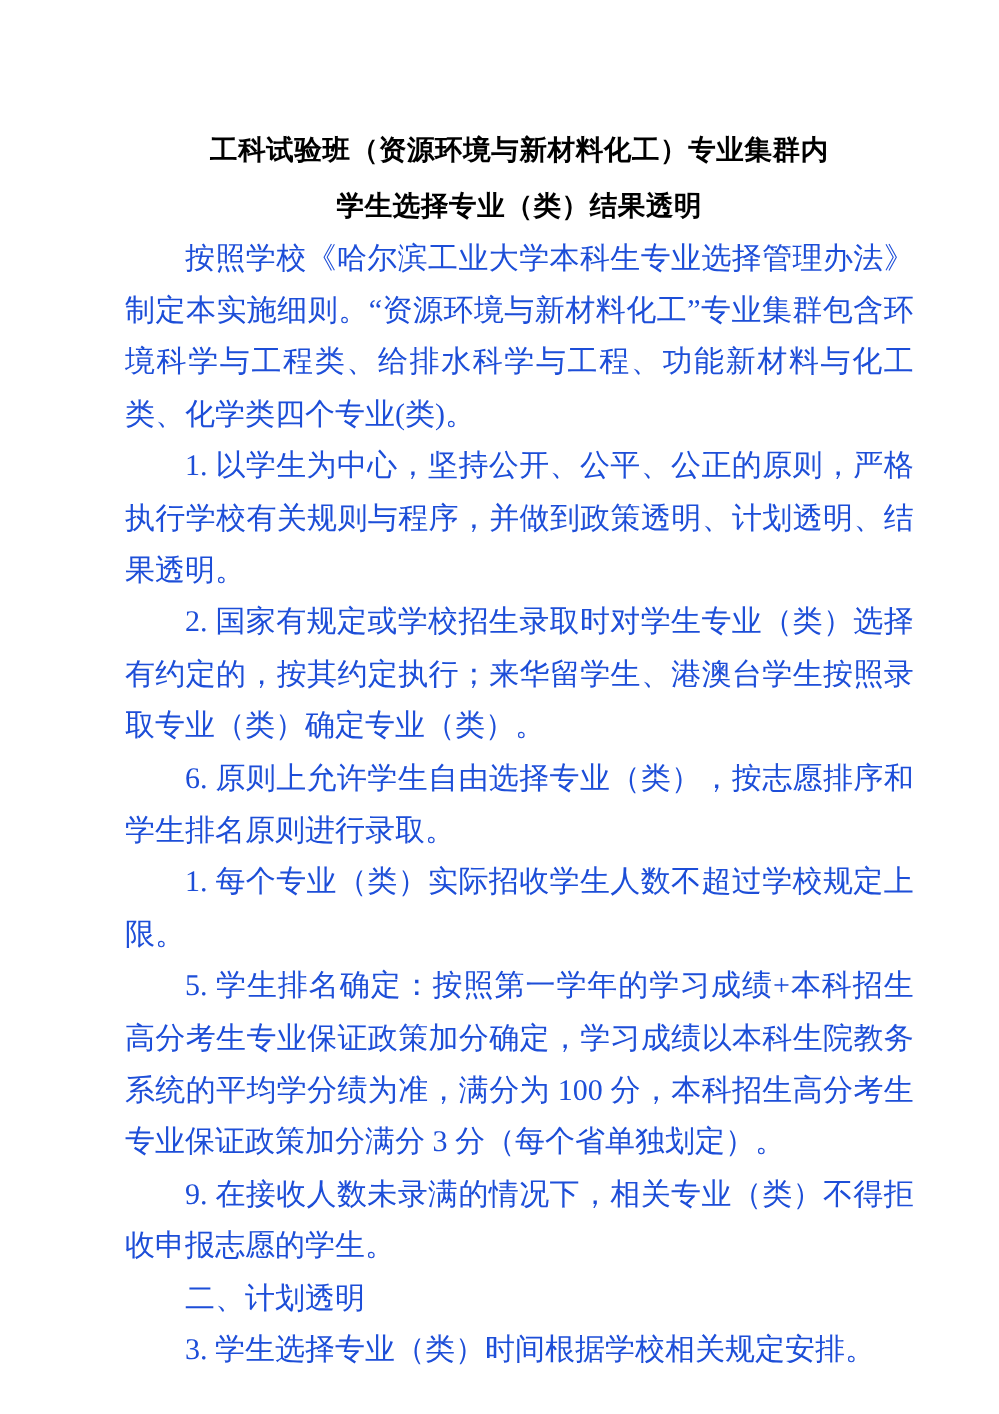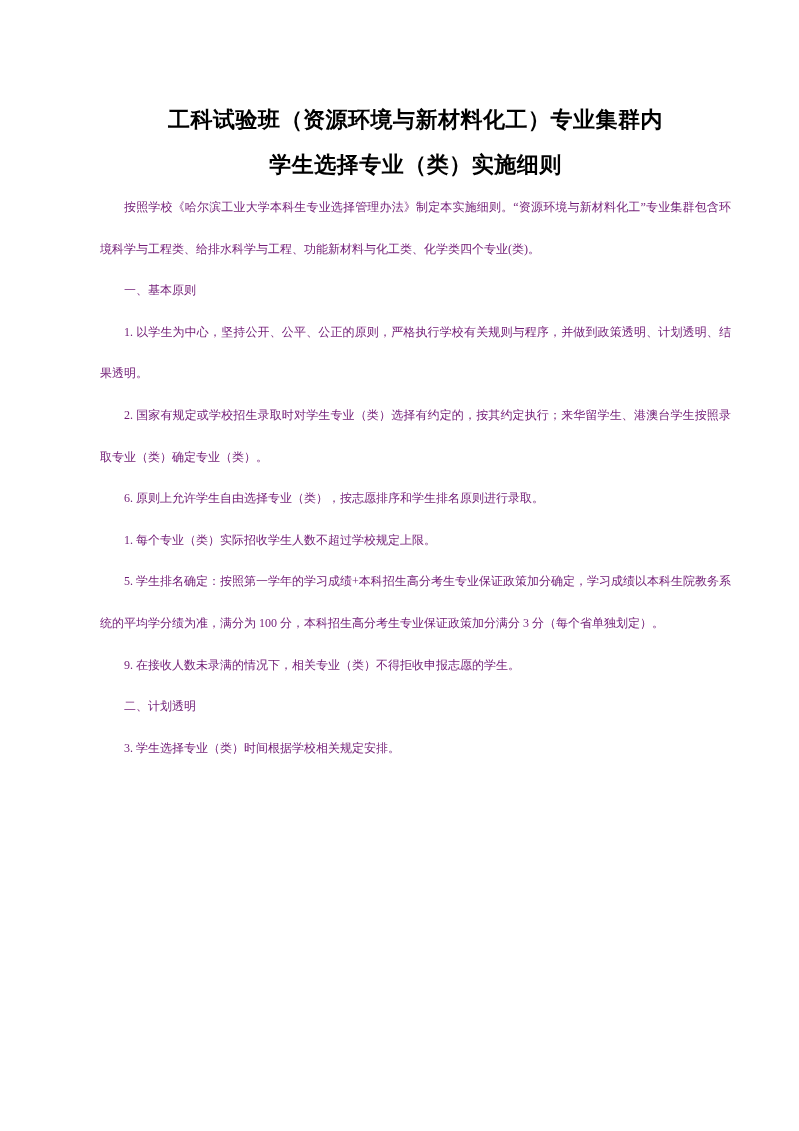--- a/index.html
+++ b/index.html
@@ -22,45 +22,44 @@
     font-weight: 700;
     font-size: 22px;
     line-height: 45px;
     text-align: center;
     color: #000000;
     letter-spacing: 0.5px;
   }
   .doc-body {
     margin-top: 0;
     font-family: "Liberation Serif", "DejaVu Serif", serif;
-    font-size: 12px;
+    font-size: 24px;
     line-height: 41.6px;
-    color: #701a75;
+    color: #1d4ed8;
     text-align: justify;
     text-justify: inter-character;
   }
   .doc-body p {
     margin: 0;
     padding: 0;
     text-indent: 2em;
   }
 </style>
 </head>
 <body>
 
 <div class="page">
 
   <div class="doc-title">
     <div>工科试验班（资源环境与新材料化工）专业集群内</div>
-    <div>学生选择专业（类）实施细则</div>
+    <div>学生选择专业（类）结果透明</div>
   </div>
 
   <div class="doc-body">
     <p>按照学校《哈尔滨工业大学本科生专业选择管理办法》制定本实施细则。“资源环境与新材料化工”专业集群包含环境科学与工程类、给排水科学与工程、功能新材料与化工类、化学类四个专业(类)。</p>
-    <p>一、基本原则</p>
     <p>1. 以学生为中心，坚持公开、公平、公正的原则，严格执行学校有关规则与程序，并做到政策透明、计划透明、结果透明。</p>
     <p>2. 国家有规定或学校招生录取时对学生专业（类）选择有约定的，按其约定执行；来华留学生、港澳台学生按照录取专业（类）确定专业（类）。</p>
     <p>6. 原则上允许学生自由选择专业（类），按志愿排序和学生排名原则进行录取。</p>
     <p>1. 每个专业（类）实际招收学生人数不超过学校规定上限。</p>
     <p>5. 学生排名确定：按照第一学年的学习成绩+本科招生高分考生专业保证政策加分确定，学习成绩以本科生院教务系统的平均学分绩为准，满分为 100 分，本科招生高分考生专业保证政策加分满分 3 分（每个省单独划定）。</p>
     <p>9. 在接收人数未录满的情况下，相关专业（类）不得拒收申报志愿的学生。</p>
     <p>二、计划透明</p>
     <p>3. 学生选择专业（类）时间根据学校相关规定安排。</p>
   </div>
 

